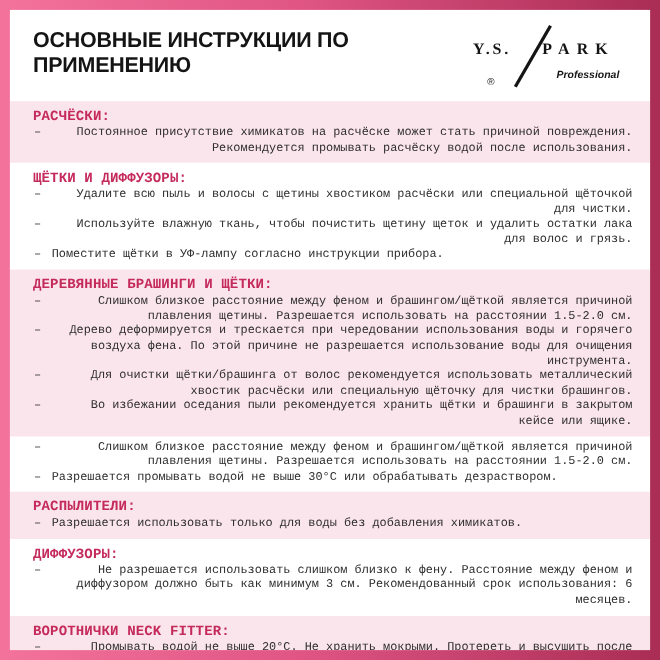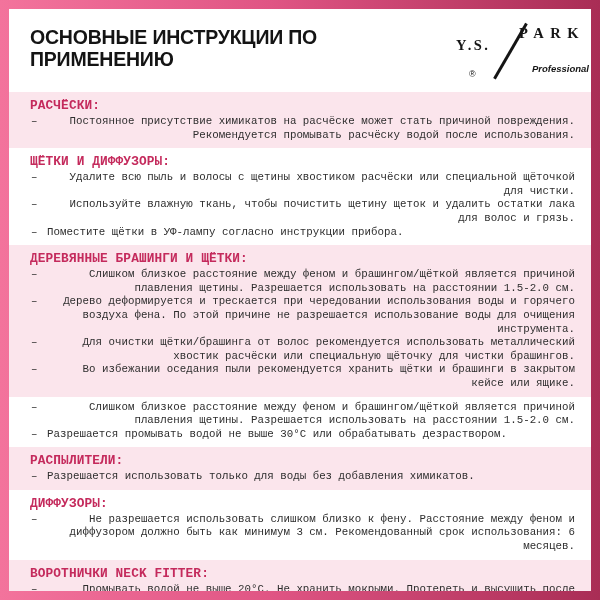--- a/index.html
+++ b/index.html
@@ -16,41 +16,41 @@
   }
   .content {
     width:100%; height:100%;
     background:#ffffff;
     display:flex; flex-direction:column;
     overflow:hidden;
   }
   
   header {
     display:flex; justify-content:space-between; align-items:flex-start;
-    padding:17px 2px 8px 21px;
+    padding:17px 28px 8px 21px;
     background:#ffffff;
   }
   h1 {
     font-size:19.5px; line-height:1.13; font-weight:700; color:#141414;
     letter-spacing:-0.2px;
   }
   h1 .t-line { display:block; }
   .logo { position:relative; width:136px; height:62px; flex-shrink:0; margin-top:-4px; }
   .logo-ys {
     position:absolute; left:3px; top:15px;
     font-family:"Liberation Serif", serif;
     font-weight:700; font-size:14.5px; letter-spacing:2.5px; color:#151515;
   }
   .logo-slash {
     position:absolute; left:56px; top:-3px;
     width:2.5px; height:64px; background:#151515;
     transform:rotate(30deg);
   }
   .logo-park {
-    position:absolute; left:66px; top:3px;
+    position:absolute; left:66px; top:15px;
     font-family:"Liberation Serif", serif;
     font-weight:700; font-size:14.5px; letter-spacing:6.5px; color:#151515;
   }
   .logo-sub {
     position:absolute; right:0px; top:41px;
     font-style:italic; font-weight:700; font-size:9.5px; color:#151515;
   }
   .logo-reg { position:absolute; left:16px; top:47px; font-size:9px; color:#151515; }
   
   .sections { flex:1; display:flex; flex-direction:column; }

